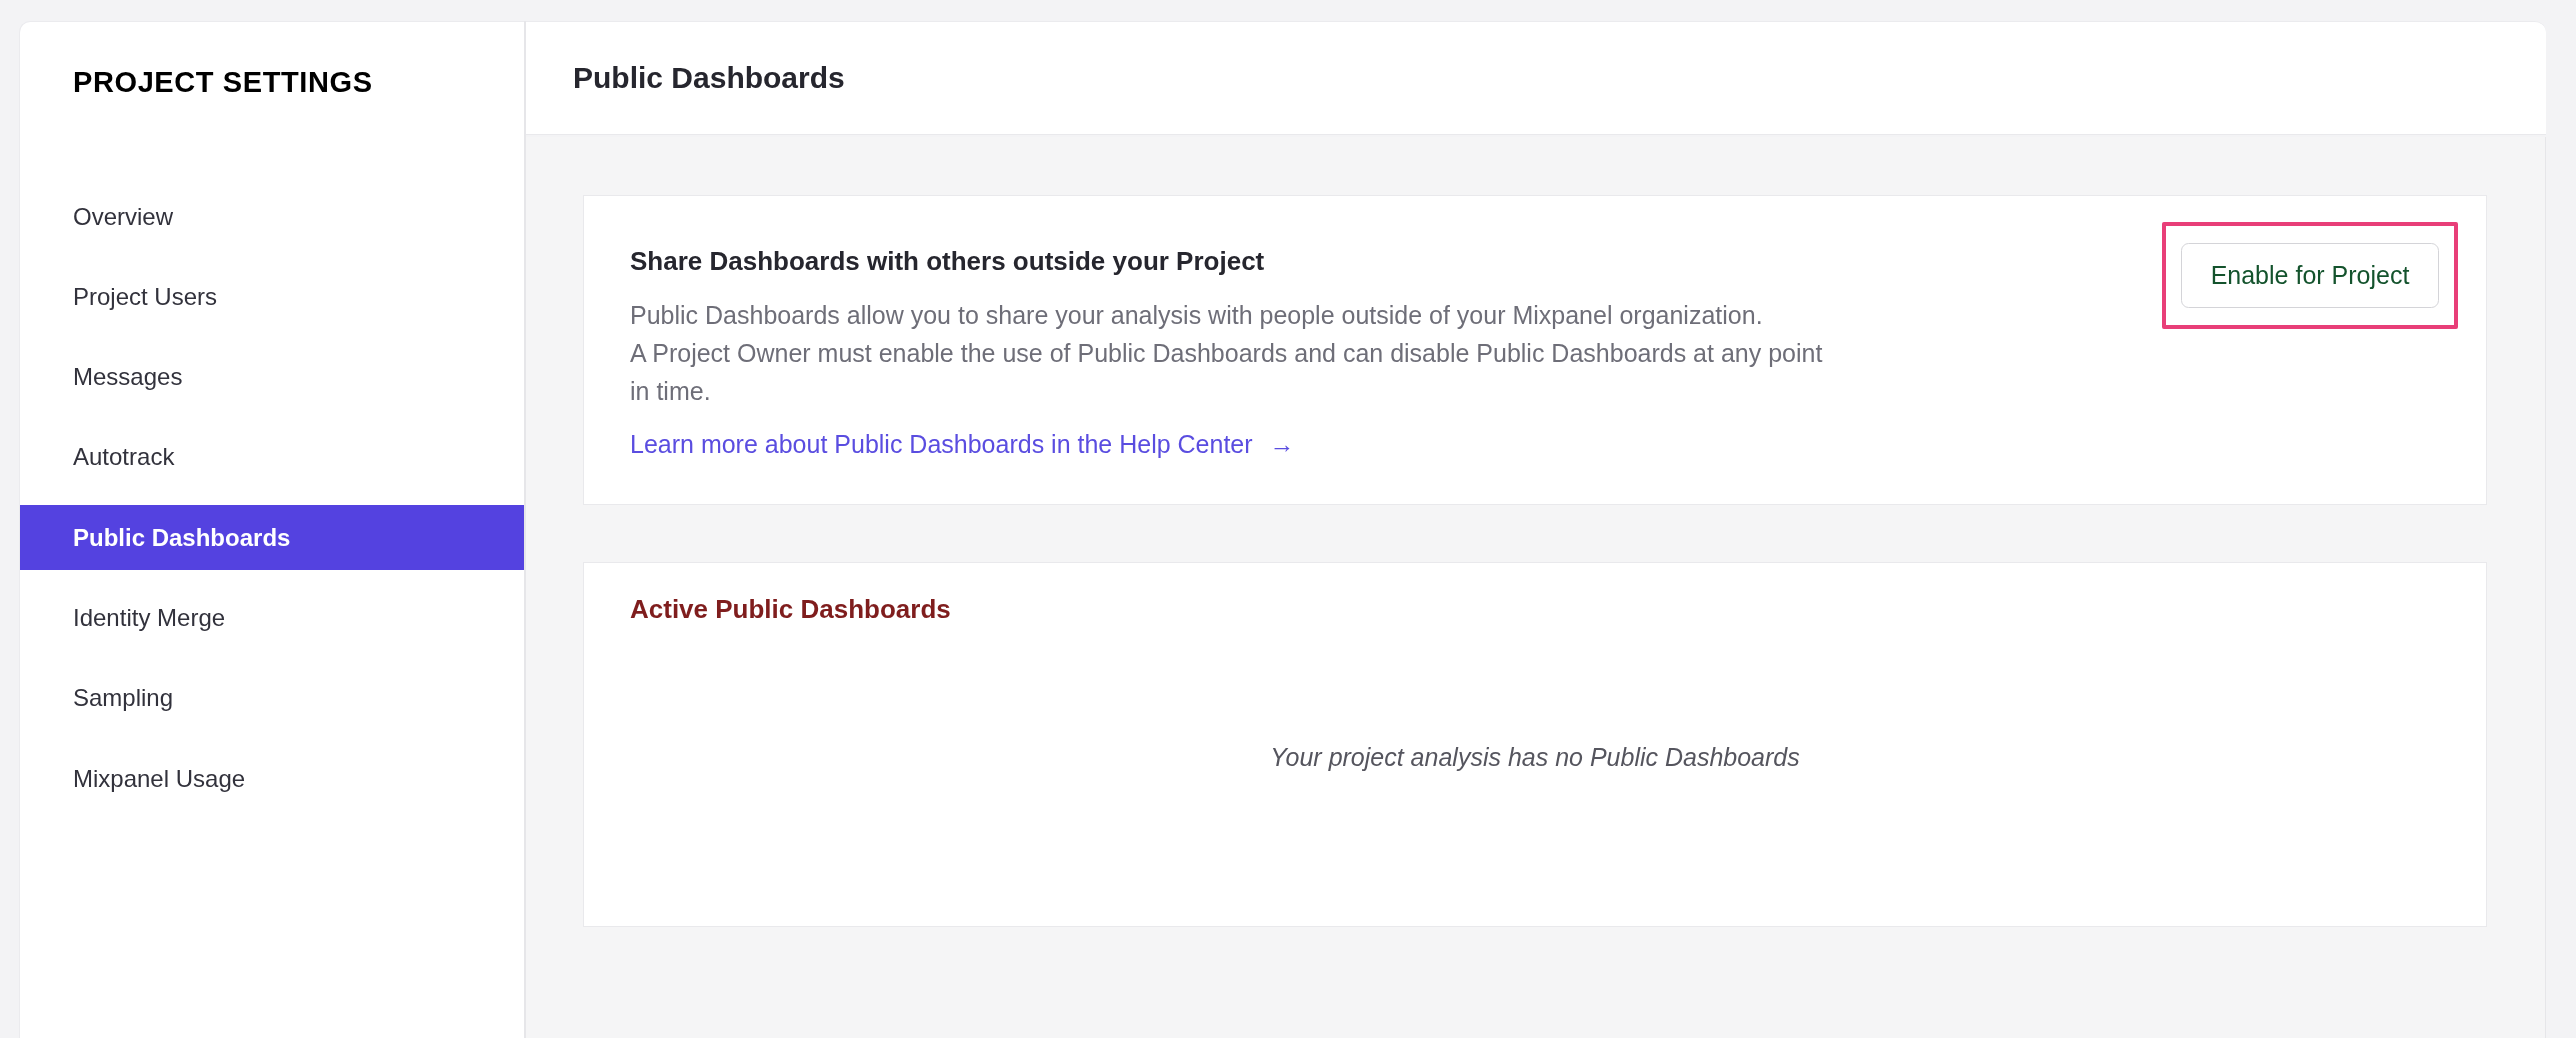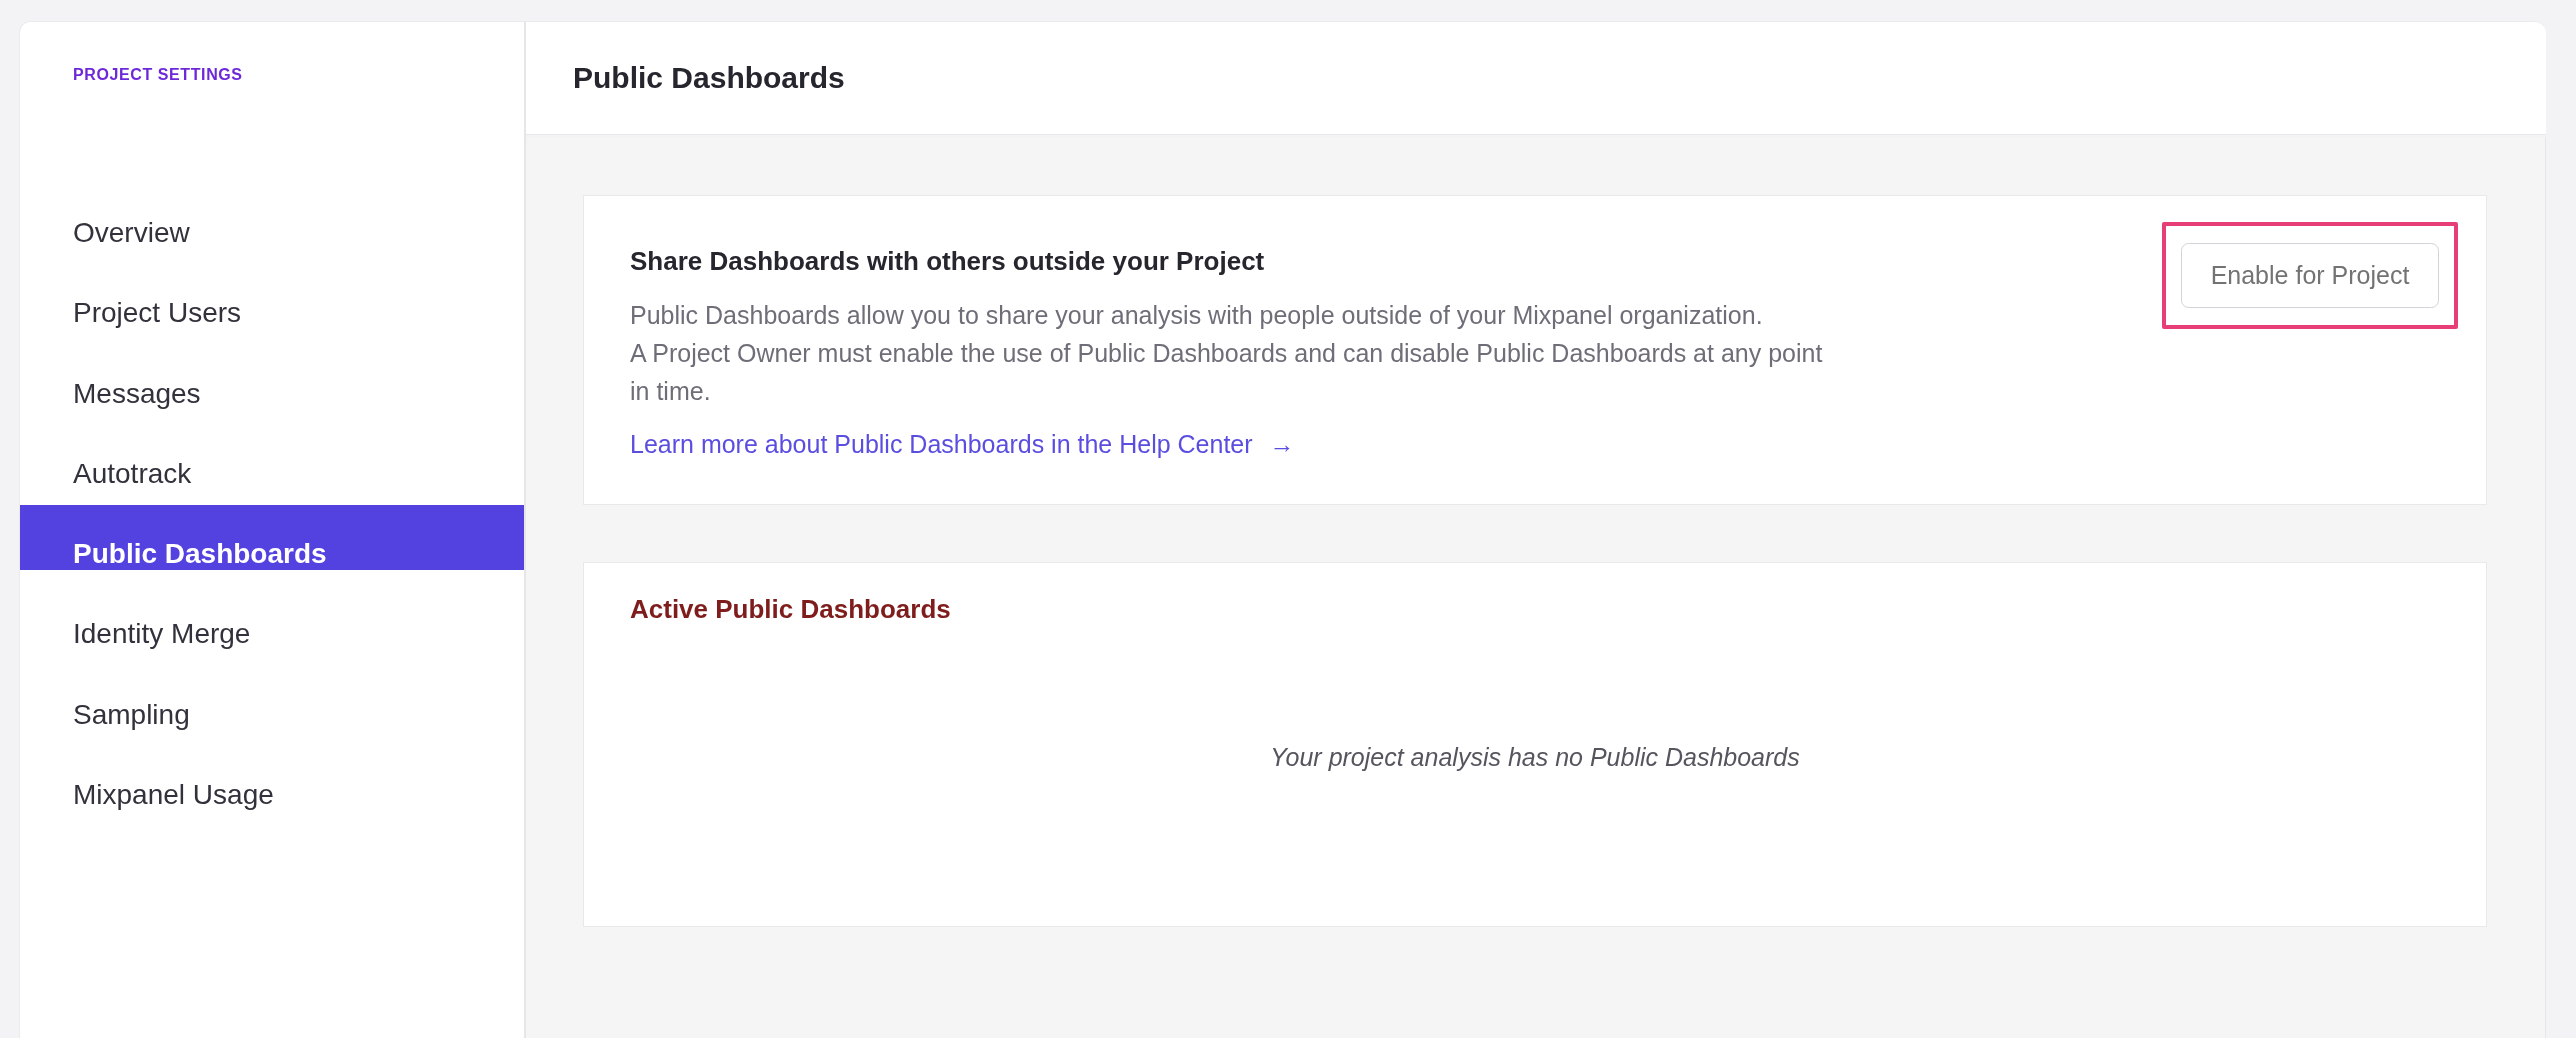--- a/index.html
+++ b/index.html
@@ -15,28 +15,28 @@
   
   .sidebar {
     position:absolute; left:19px; top:21px; bottom:0; width:505px;
     background:#ffffff;
     border-left:1.9px solid #ebebee;
     border-top:1px solid #ebebee;
     border-top-left-radius:11.4px;
   }
   .sidebar-title {
     position:absolute; top:44px; left:53px;
-    font-size:16px; font-weight:700; letter-spacing:0.6px; color:#6d28d9;text-align:right;
+    font-size:29px; font-weight:700; letter-spacing:0.6px; color:#000000;text-align:right;
   }
   .nav { position:absolute; top:162px; left:0; right:0; list-style:none; }
   .nav-item {
     height:65px; margin-bottom:15.3px;
-    display:flex; align-items:flex-end;
+    display:flex; align-items:center;
     padding-left:53px;
-    font-size:28px; color:#32323c;
+    font-size:24px; color:#32323c;
     cursor:pointer;
   }
   .nav-item.active {
     background:#5442e0; color:#ffffff; font-weight:600;
   }
 
   
   .divider-v {
     position:absolute; left:524px; top:21px; bottom:0; width:1.9px;
     background:#e6e6e9;
@@ -81,21 +81,21 @@
     position:absolute; top:26px; right:28px; width:296px; height:107px;
     border:4.8px solid #e83e78; border-radius:1.9px;
     display:flex; align-items:center; justify-content:center;
     pointer-events:none;
   }
   .enable-btn {
     width:258px; height:65px;
     background:#ffffff;
     border:1.9px solid #d4d4d8; border-radius:7.6px;
     font-family:inherit;
-    font-size:25px; font-weight:500; color:#737373;
+    font-size:25px; font-weight:500; color:#14532d;
     cursor:pointer; pointer-events:auto;
   }
 
   .card-active { margin-top:57px; height:365px; }
   .active-title-row { height:93px; display:flex; align-items:center; padding-left:46px; }
   .active-title { font-size:26px; font-weight:700; color:#7f1d1d; }
   .table-header-row {
     height:67px;
     background:#f6f6f7;
     border-top:1.9px solid #e9e9ec; border-bottom:1.9px solid #e9e9ec;

